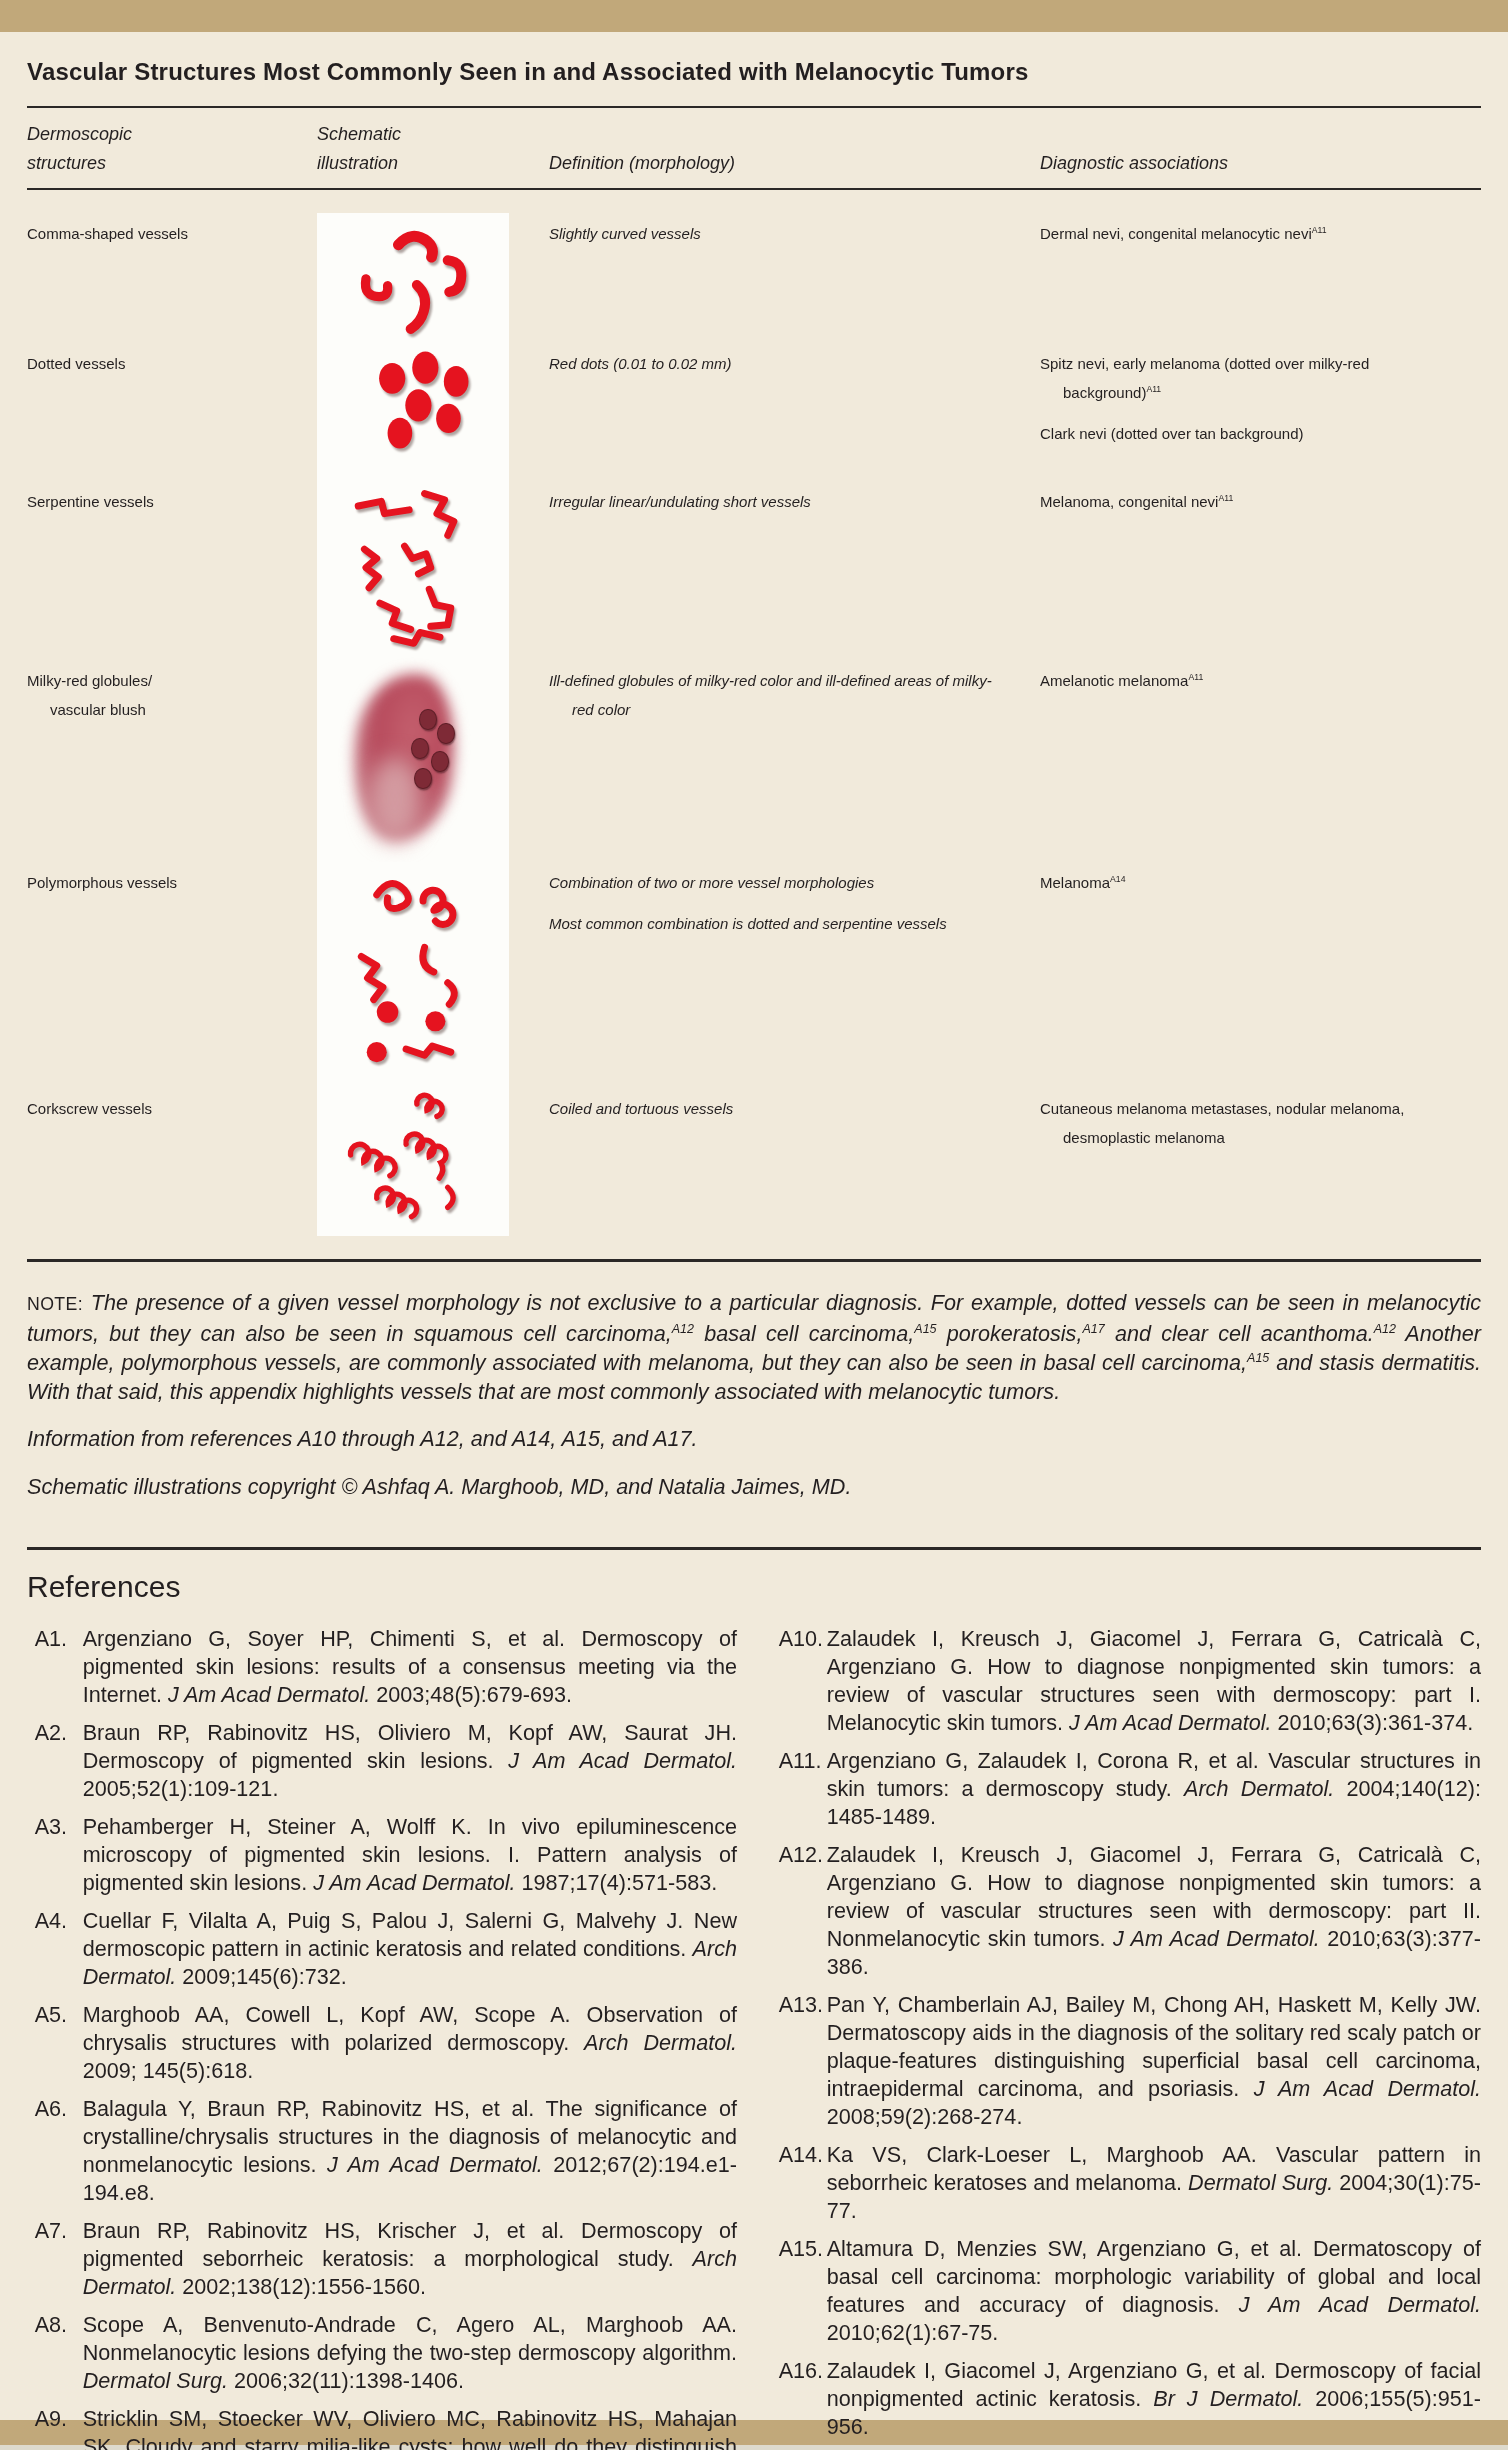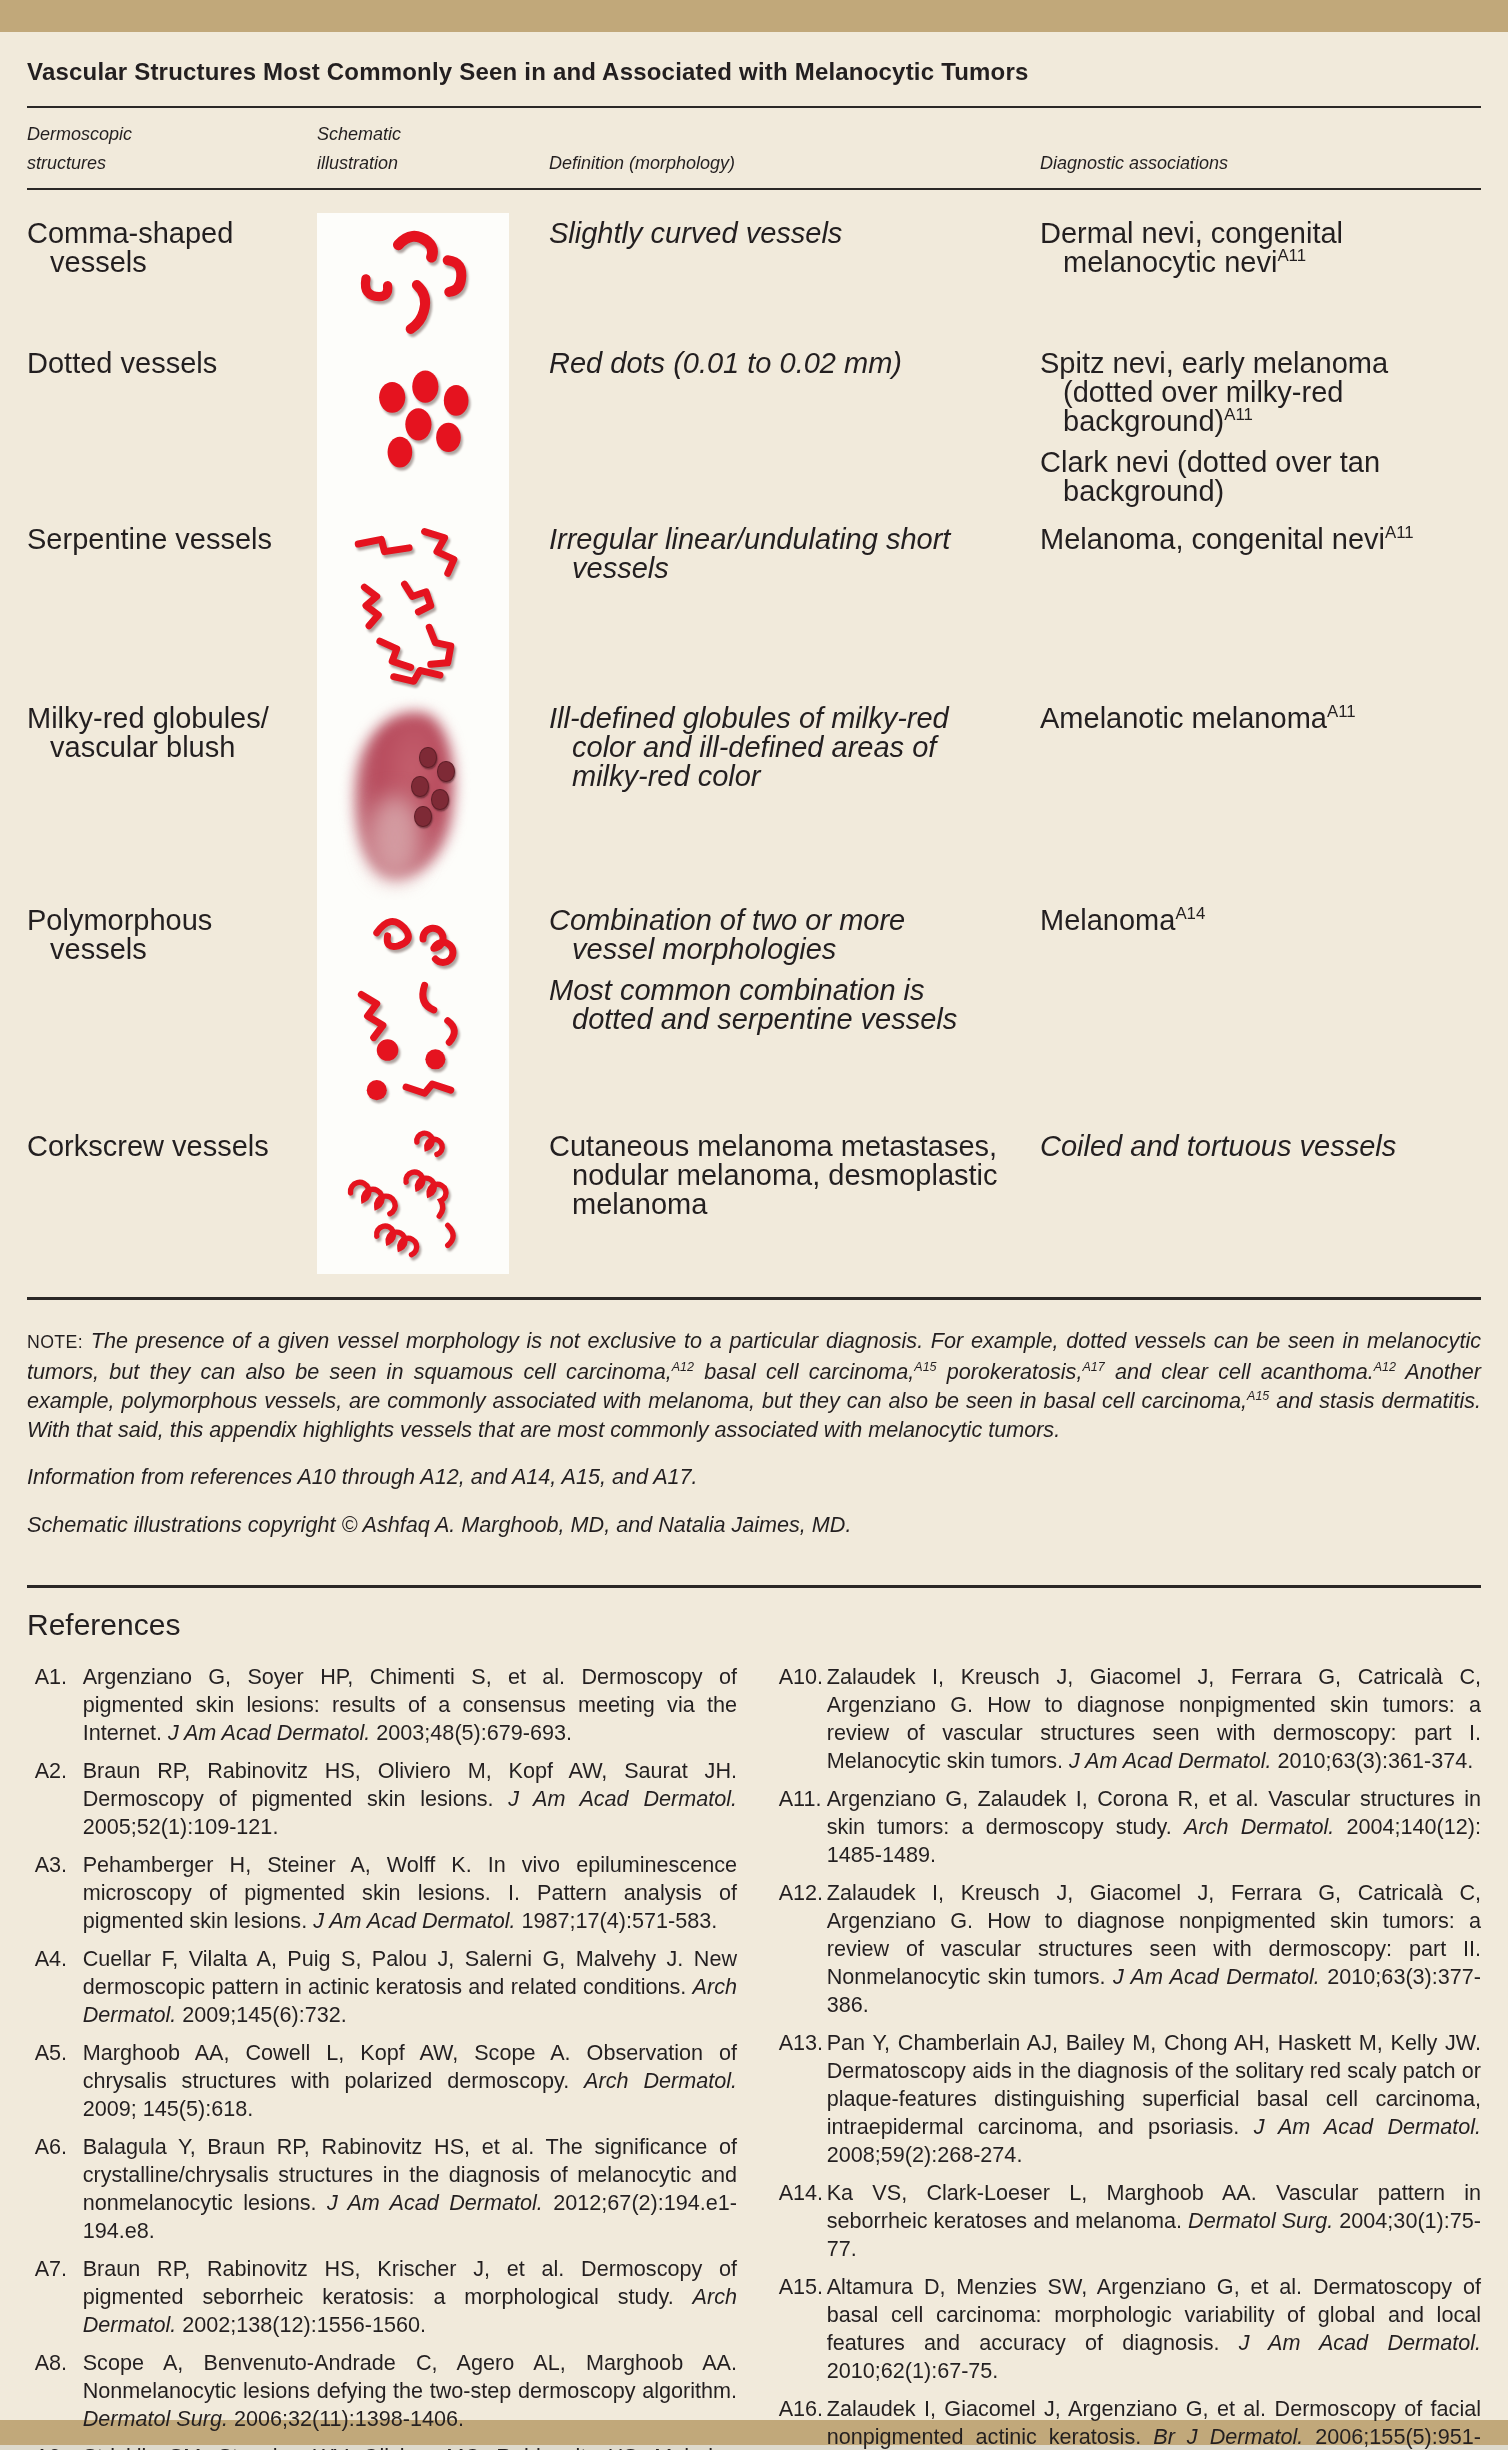--- a/index.html
+++ b/index.html
@@ -13,21 +13,21 @@
   .bar.bottom{bottom:4.6px;height:25px;}
   .bottom-edge{position:absolute;left:0;right:0;bottom:0;height:4.6px;background:#dedacd;}
   .content{position:absolute;top:32px;left:27px;right:27px;}
   h1.title{font-size:24px;font-weight:bold;margin:26px 0 20px 0;letter-spacing:0.2px;}
   .rule{border:none;border-top:2.3px solid #2b2826;margin:0;}
   .rule.thick{border-top:3.9px solid #2b2826;}
   .thead{display:grid;grid-template-columns:290px 232px 491px 1fr;align-items:end;
          padding:12.4px 0 9.3px 0;font-size:18px;font-style:italic;line-height:29px;}
   .trow{display:grid;grid-template-columns:290px 232px 491px 1fr;}
   .rows-wrap{margin-top:23px;}
-  .cell{font-size:29px;line-height:29px;padding-top:6.2px;}
+  .cell{font-size:15px;line-height:29px;padding-top:6.2px;}
   .cell .para{margin:0 0 12.4px 0;}
   .hang{padding-left:23px;text-indent:-23px;}
   .cell-diag{padding-right:31px;}
   .cell-def{padding-right:46px;font-style:italic;}
   .cell-illu{position:relative;}
   .illu-strip{position:absolute;left:0;top:0;bottom:0;width:192px;background:#fdfdfa;
               display:flex;align-items:center;justify-content:center;}
   .vessel-svg{filter:drop-shadow(2.3px 3.1px 0.8px rgba(80,55,50,0.45));}
   sup{font-size:0.58em;vertical-align:super;line-height:0;}
   .sc{font-style:normal;font-size:0.82em;letter-spacing:0.4px;}
@@ -205,25 +205,25 @@
               <g fill="none" stroke="#e5131f" stroke-width="7" stroke-linecap="round">
                 <path d="M110 18 a10 10 0 1 1 13 8 a10 10 0 1 1 13 8"></path>
                 <path d="M24 84 a12 12 0 1 1 17 9 a12 12 0 1 1 17 9 a12 12 0 1 1 17 9"></path>
                 <path d="M96 70 a11 11 0 1 1 15 8 a11 11 0 1 1 15 8 a11 11 0 1 1 15 8 q6 10 -2 20"></path>
                 <path d="M58 140 a11 11 0 1 1 15 8 a11 11 0 1 1 15 8 a11 11 0 1 1 15 8"></path>
                 <path d="M150 126 q14 14 0 26"></path>
               </g>
             </svg>
           </div>
         </div>
+        <div class="cell cell-def">
+            <div class="para hang">Coiled and tortuous vessels</div>
+          </div>
         <div class="cell cell-diag">
             <div class="para hang">Cutaneous melanoma metastases, nodular melanoma, desmoplastic melanoma</div>
-          </div>
-        <div class="cell cell-def">
-            <div class="para hang">Coiled and tortuous vessels</div>
           </div>
       </div>
 
     </div>
 
     <hr class="rule thick" style="margin-top:23px;">
 
     <div class="notes">
       <p class="note-para"><span class="sc">NOTE:</span> The presence of a given vessel morphology is not exclusive to a particular diagnosis. For example, dotted vessels can be seen in melanocytic tumors, but they can also be seen in squamous cell carcinoma,<sup>A12</sup> basal cell carcinoma,<sup>A15</sup> porokeratosis,<sup>A17</sup> and clear cell acanthoma.<sup>A12</sup> Another example, polymorphous vessels, are commonly associated with melanoma, but they can also be seen in basal cell carcinoma,<sup>A15</sup> and stasis dermatitis. With that said, this appendix highlights vessels that are most commonly associated with melanocytic tumors.</p>
       <p class="note-line">Information from references A10 through A12, and A14, A15, and A17.</p>

